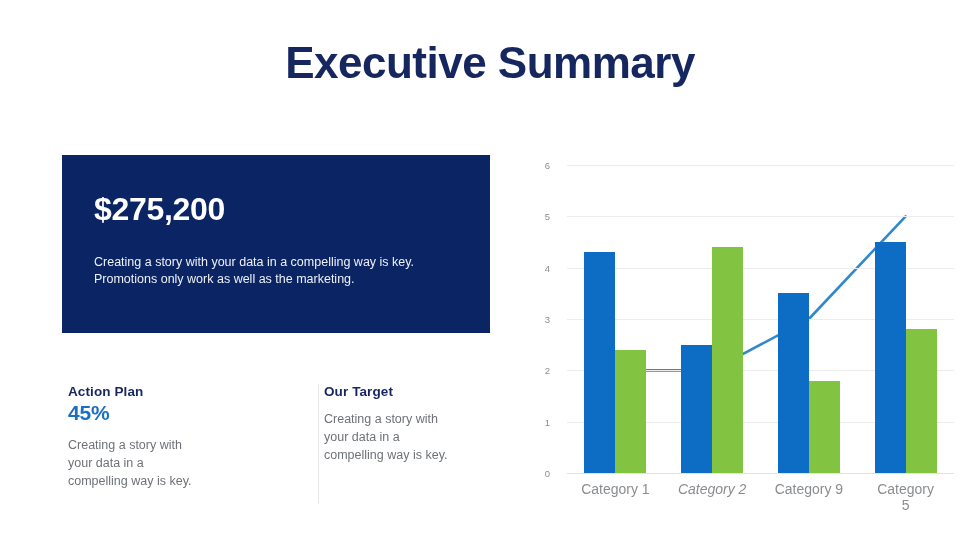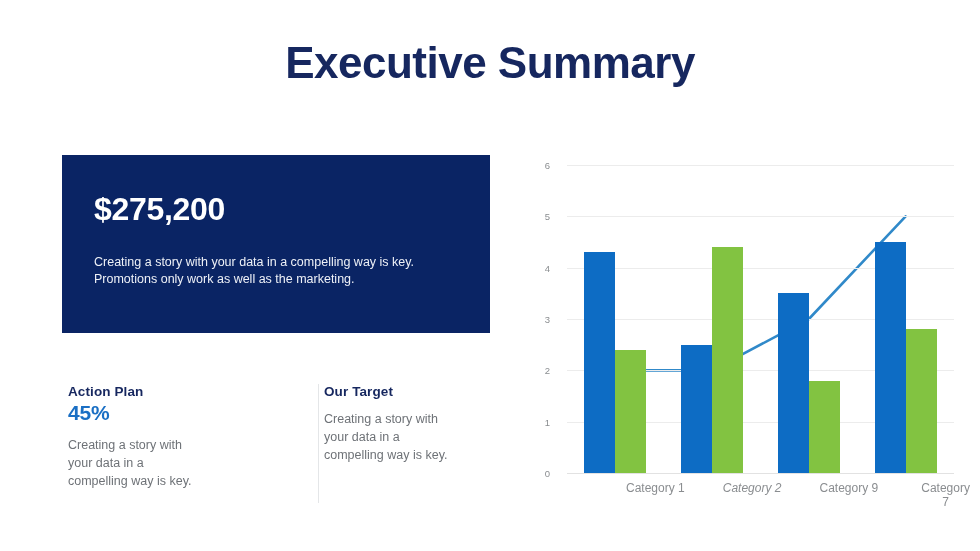--- a/index.html
+++ b/index.html
@@ -83,21 +83,21 @@
   .bar.green { background:#82C341; }
   .line-svg {
     position:absolute; left:0; top:0; width:387px; height:308px;
     overflow:visible; pointer-events:none;
   }
   .xlabels {
     position:absolute; left:30px; top:326px; width:387px; height:20px;
   }
   .xlabel {
     position:absolute; top:0; text-align:center;
-    font-size:12px; color:#8a8d90; transform:translateX(-50%);margin-left:40px;
+    font-size:14px; color:#8a8d90; transform:translateX(-50%);
   }
 </style>
 </head>
 <body>
 
 <div class="slide">
 
   <div class="slide-title">Executive Summary</div>
 
   <div class="kpi-card">
@@ -156,17 +156,17 @@
         <div class="bar green" style="background: rgb(130, 195, 65); left: 145.125px; width: 31px; height: 225.867px;"></div>
         <div class="bar blue" style="background: rgb(13, 108, 196); left: 210.875px; width: 31px; height: 179.667px;"></div>
         <div class="bar green" style="background: rgb(130, 195, 65); left: 241.875px; width: 31px; height: 92.4px;"></div>
         <div class="bar blue" style="background: rgb(13, 108, 196); left: 307.625px; width: 31px; height: 231px;"></div>
         <div class="bar green" style="background: rgb(130, 195, 65); left: 338.625px; width: 31px; height: 143.733px;"></div>
       </div>
     <div class="xlabels" id="xlabels">
         <div class="xlabel" style="left: 48.375px;">Category 1</div>
         <div class="xlabel" style="left: 145.125px; font-style: italic;">Category 2</div>
         <div class="xlabel" style="left: 241.875px;">Category 9</div>
-        <div class="xlabel" style="left: 338.625px;">Category 7</div>
+        <div class="xlabel" style="left: 338.625px;">Category 5</div>
       </div>
   </div>
 
 </div>
 
 </body></html>

